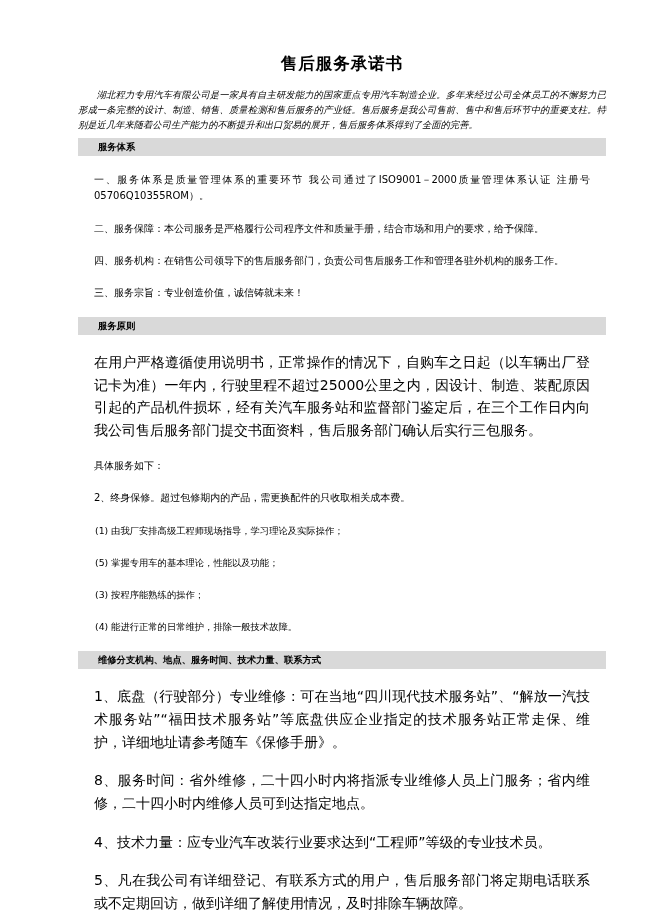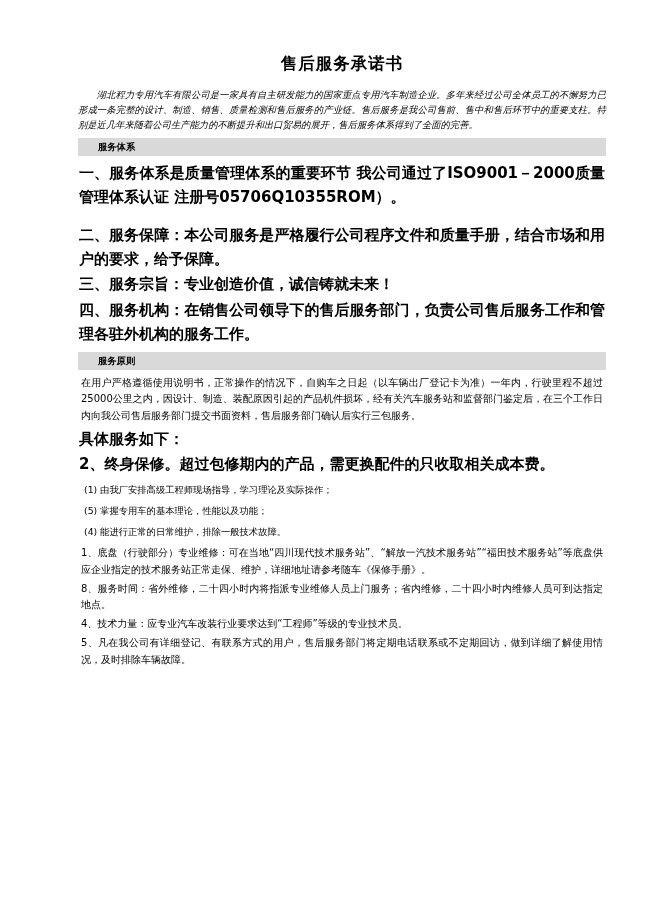--- a/index.html
+++ b/index.html
@@ -48,65 +48,66 @@
   }
   .section-head {
     background: #d9d9d9;
     font-size: 9.3px;
     font-weight: bold;
     padding: 2px 4px 2px 20px;
     margin: 6px 0 5px 0;
     line-height: 1.5;
   }
   .line {
-    font-size: 15px;
+    font-size: 10px;
     line-height: 1.62;
-    margin: 1px;
+    margin: 16px;
     text-align: justify;
-    font-weight: bold;
   }
   .line.gap {
     margin-top: 13px;
   }
   .block {
-    font-size: 10px;
+    font-size: 14px;
     line-height: 1.62;
     text-align: justify;
-    margin: 3px;
+    margin: 16px;
   }
   .sub {
     font-size: 9.3px;
     line-height: 1.62;
-    margin: 6px;
+    margin: 17px;
     padding-left: 0;
   }
 </style>
 </head>
 <body>
 
 <div class="page">
   <div class="content">
 
     <h1 class="doc-title">售后服务承诺书</h1>
 
     <p class="para indent">湖北程力专用汽车有限公司是一家具有自主研发能力的国家重点专用汽车制造企业。多年来经过公司全体员工的不懈努力已形成一条完整的设计、制造、销售、质量检测和售后服务的产业链。售后服务是我公司售前、售中和售后环节中的重要支柱。特别是近几年来随着公司生产能力的不断提升和出口贸易的展开，售后服务体系得到了全面的完善。</p>
 
     <div class="section-head">服务体系</div>
     <p class="line">一、服务体系是质量管理体系的重要环节 我公司通过了ISO9001－2000质量管理体系认证 注册号05706Q10355ROM）。</p>
     <p class="line gap">二、服务保障：本公司服务是严格履行公司程序文件和质量手册，结合市场和用户的要求，给予保障。</p>
+    <p class="line">四、服务机构：在销售公司领导下的售后服务部门，负责公司售后服务工作和管理各驻外机构的服务工作。</p>
     <p class="line">三、服务宗旨：专业创造价值，诚信铸就未来！</p>
-    <p class="line">四、服务机构：在销售公司领导下的售后服务部门，负责公司售后服务工作和管理各驻外机构的服务工作。</p>
 
     <div class="section-head">服务原则</div>
     <p class="block">在用户严格遵循使用说明书，正常操作的情况下，自购车之日起（以车辆出厂登记卡为准）一年内，行驶里程不超过25000公里之内，因设计、制造、装配原因引起的产品机件损坏，经有关汽车服务站和监督部门鉴定后，在三个工作日内向我公司售后服务部门提交书面资料，售后服务部门确认后实行三包服务。</p>
     <p class="line">具体服务如下：</p>
     <p class="line">2、终身保修。超过包修期内的产品，需更换配件的只收取相关成本费。</p>
     <p class="sub">(1) 由我厂安排高级工程师现场指导，学习理论及实际操作；</p>
     <p class="sub">(5) 掌握专用车的基本理论，性能以及功能；</p>
+    <p class="sub">(3) 按程序能熟练的操作；</p>
     <p class="sub">(4) 能进行正常的日常维护，排除一般技术故障。</p>
 
+    <div class="section-head">维修分支机构、地点、服务时间、技术力量、联系方式</div>
     <p class="block">1、底盘（行驶部分）专业维修：可在当地“四川现代技术服务站”、“解放一汽技术服务站”“福田技术服务站”等底盘供应企业指定的技术服务站正常走保、维护，详细地址请参考随车《保修手册》。</p>
     <p class="block">8、服务时间：省外维修，二十四小时内将指派专业维修人员上门服务；省内维修，二十四小时内维修人员可到达指定地点。</p>
     <p class="block">4、技术力量：应专业汽车改装行业要求达到“工程师”等级的专业技术员。</p>
     <p class="block">5、凡在我公司有详细登记、有联系方式的用户，售后服务部门将定期电话联系或不定期回访，做到详细了解使用情况，及时排除车辆故障。</p>
 
   </div>
 </div>
 
 </body></html>

